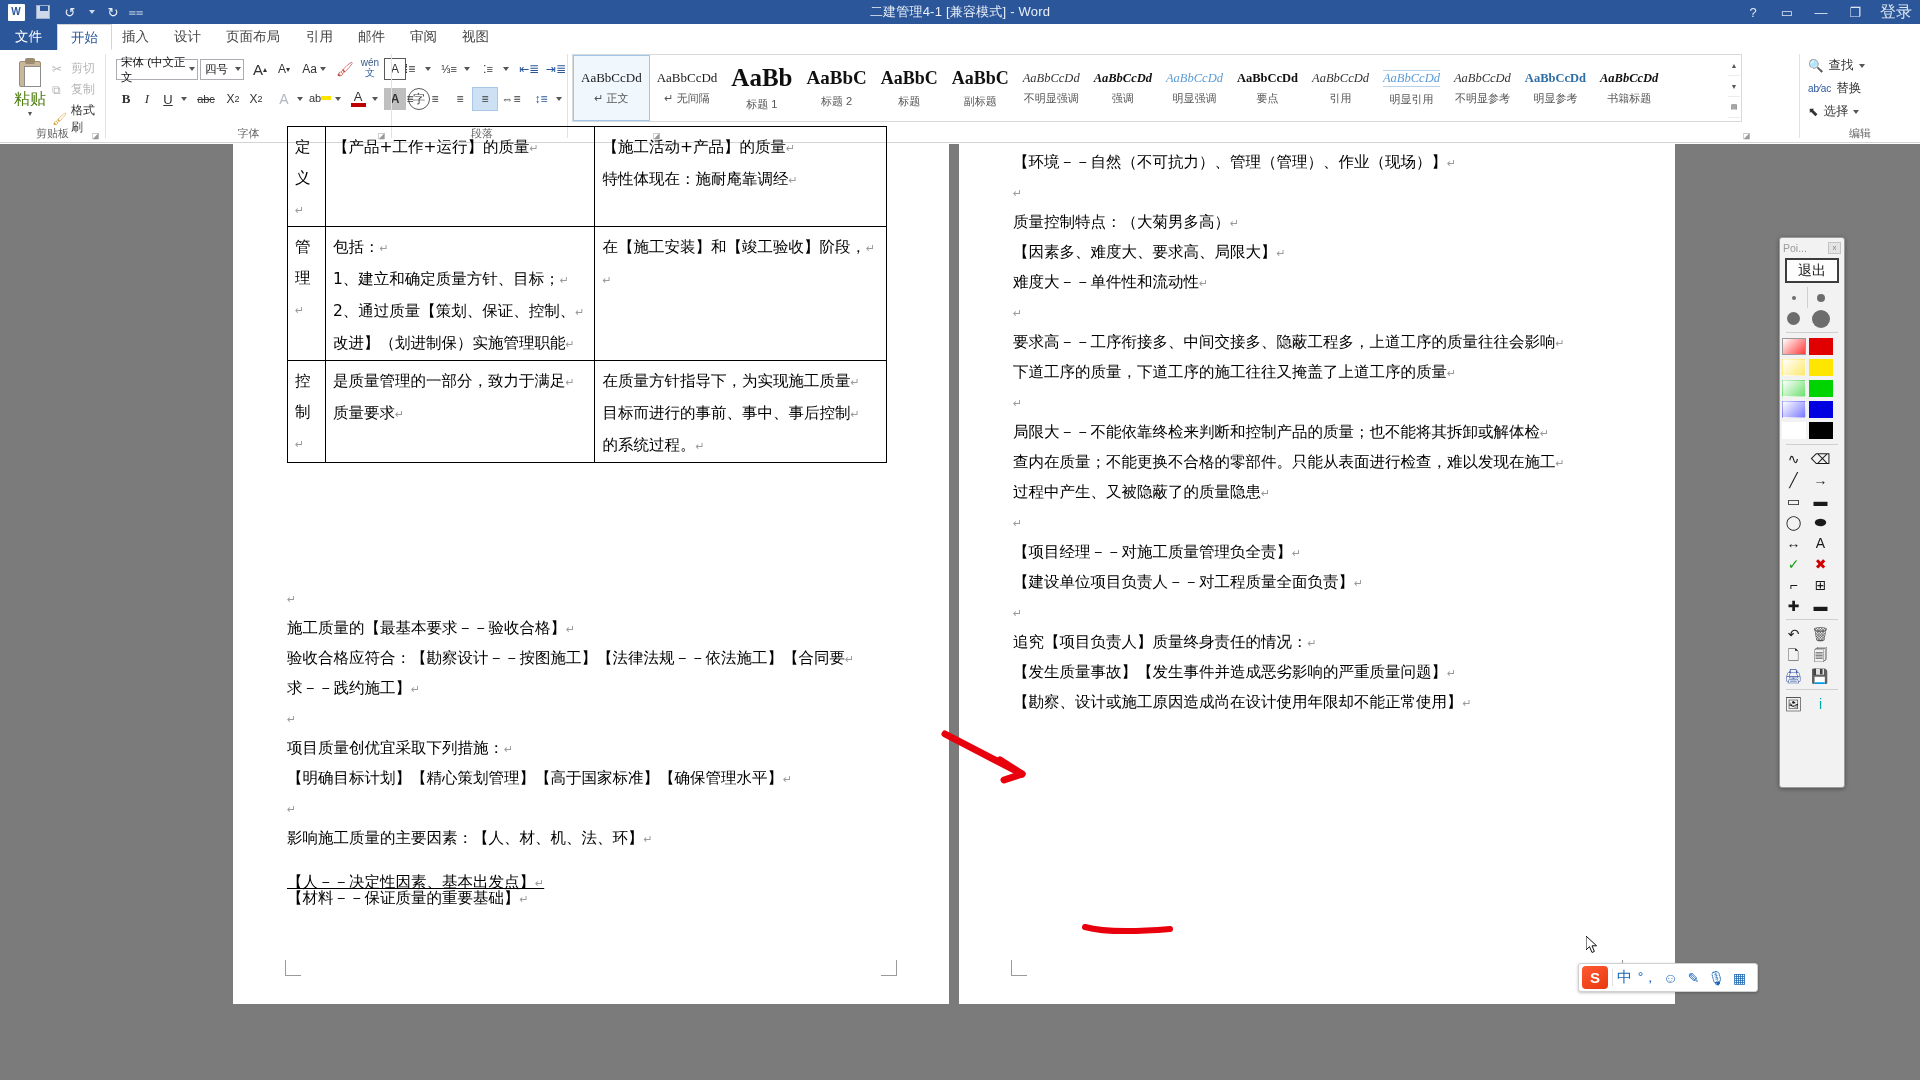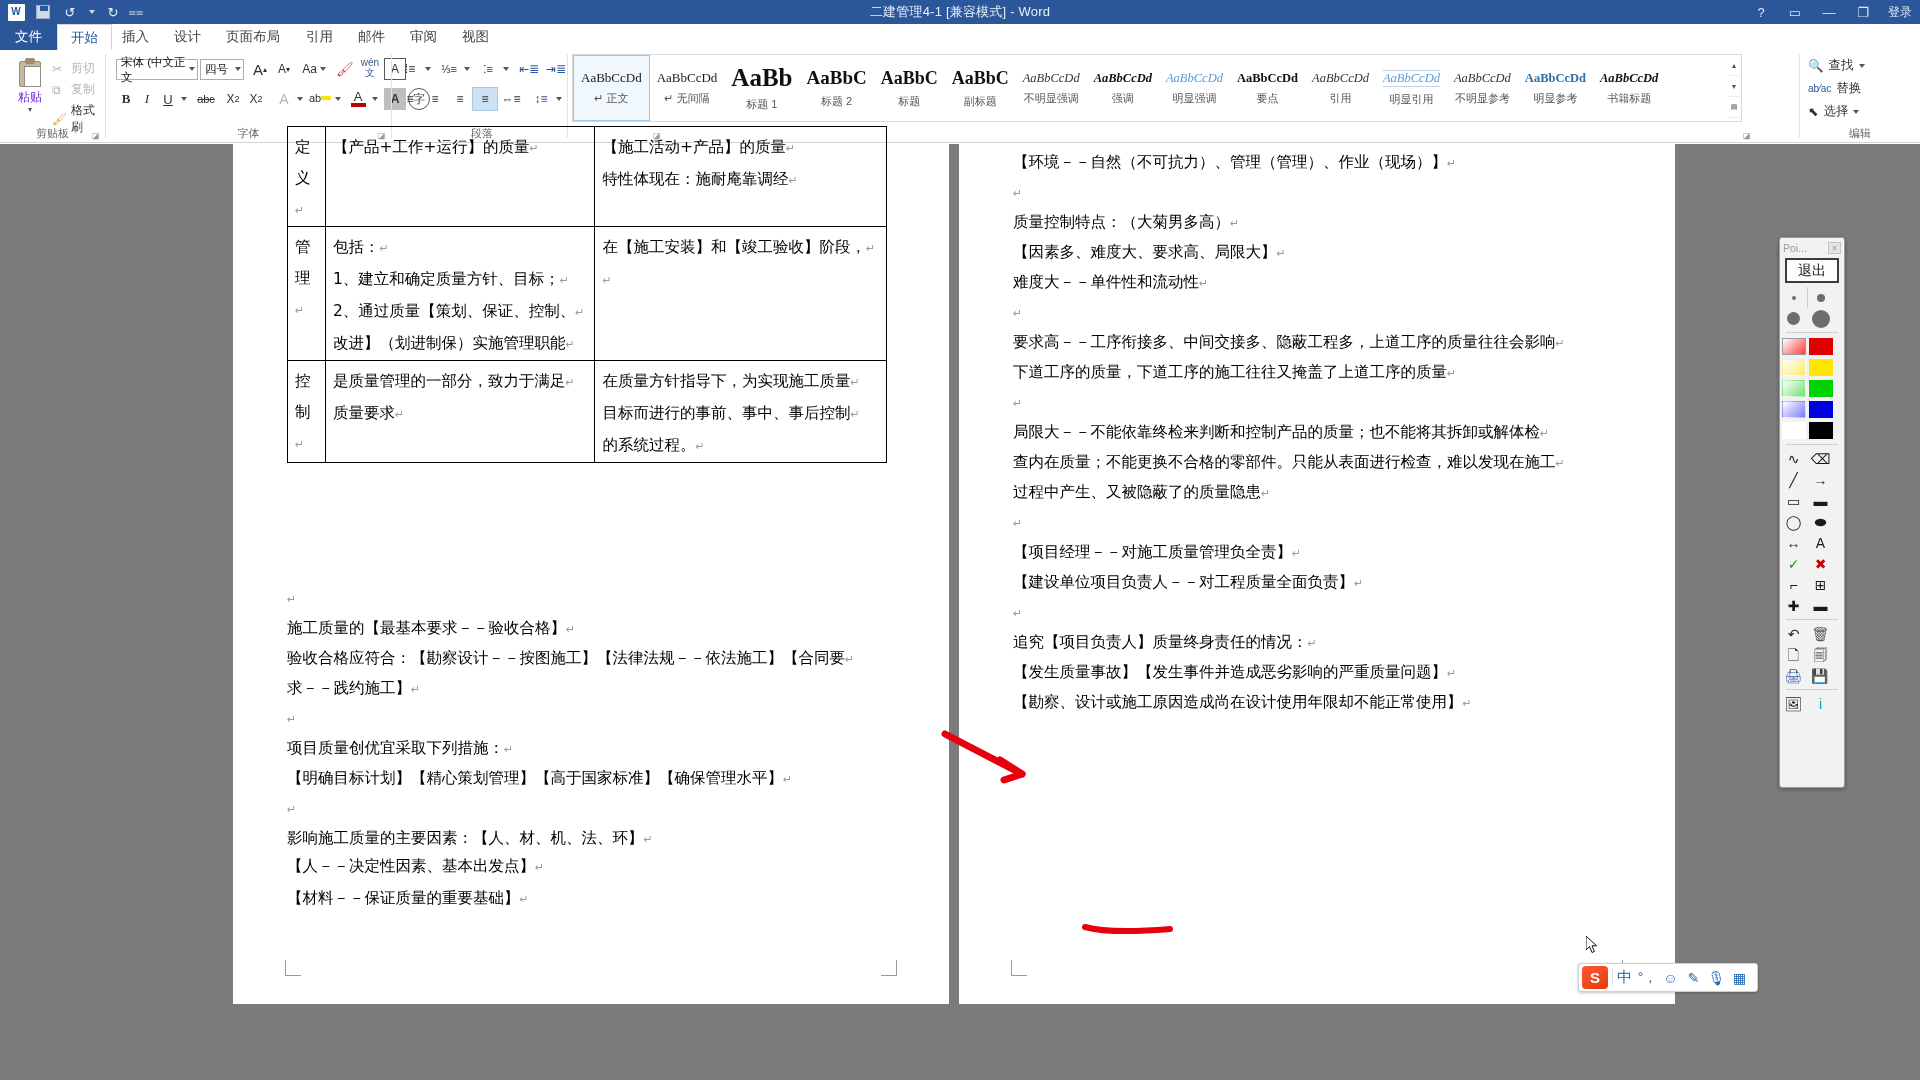--- a/index.html
+++ b/index.html
@@ -14,21 +14,21 @@
   #qat{ position:absolute; left:0; top:0; height:24px; display:flex; align-items:center; gap:7px; padding-left:6px; }
   .qat-btn{ width:20px; height:20px; display:flex; align-items:center; justify-content:center; color:#e8eef8; font-size:13px; }
   .wordlogo{ width:17px; height:17px; background:#fff; border-radius:1px; position:relative; display:flex; align-items:center; justify-content:center; }
   .wordlogo span{ color:#2b579a; font-size:10px; font-weight:bold; line-height:1; }
   .savebox{ width:14px; height:14px; background:#cfd9ea; border:1px solid #9fb0cf; position:relative; }
   .savebox:after{ content:""; position:absolute; left:3px; top:0; width:8px; height:5px; background:#2b579a; }
   #title-text{ position:absolute; left:0; right:0; top:0; height:24px; line-height:24px; text-align:center;
      color:#e9eff8; font-size:13px; letter-spacing:0.2px; }
   #winbtns{ position:absolute; right:0; top:0; height:24px; display:flex; align-items:center; }
   .winbtn{ width:34px; height:24px; display:flex; align-items:center; justify-content:center; color:#dde6f4; font-size:13px; }
-  .winbtn.acct{ width:auto; padding:0 8px; font-size:12px; }
+  .winbtn.acct{ width:auto; padding:0 8px; font-size:16px; }
 
   
   #tabstrip{ position:absolute; left:0; top:24px; width:1920px; height:38px; background:#fff; border-bottom:1px solid #d4d4d4; }
   .tab{ position:absolute; top:0; height:26px; line-height:26px; padding:0 13px; font-size:13.5px; color:#444; }
   .tab.file{ background:#2b579a; color:#fff; left:0; width:57px; text-align:center; padding:0; }
   .tab.active{ background:#fff; border:1px solid #d4d4d4; border-bottom:1px solid #fff; color:#2b579a; z-index:3; }
 
   
   #ribbon{ position:absolute; left:0; top:50px; width:1920px; height:93px; background:#fff; border-bottom:1px solid #d4d4d4; }
   .grp{ position:absolute; top:0; height:93px; }
@@ -36,21 +36,21 @@
   .grp .dlg{ position:absolute; bottom:3px; right:4px; width:9px; height:9px; color:#999; font-size:8px; line-height:9px; }
   .gsep{ position:absolute; top:4px; width:1px; height:84px; background:#e2e2e2; }
 
   
   #g-clip{ left:0; width:105px; }
   #paste{ position:absolute; left:6px; top:6px; width:48px; height:66px; text-align:center; }
   .clipicon{ width:26px; height:30px; margin:2px auto 1px; position:relative; }
   .clipicon .board{ position:absolute; left:2px; top:3px; width:22px; height:26px; background:#c8b79a; border:1px solid #9d8c70; border-radius:2px;}
   .clipicon .clipTop{ position:absolute; left:8px; top:0px; width:10px; height:6px; background:#9d8c70; border-radius:2px;}
   .clipicon .page{ position:absolute; left:7px; top:8px; width:17px; height:21px; background:#fff; border:1px solid #8c8c8c; }
-  #paste .ptxt{ font-size:12px; color:#6d28d9; }
+  #paste .ptxt{ font-size:16px; color:#4d7c0f; }
   #paste .pcar{ font-size:8px; color:#555; line-height:7px; }
   .clipitem{ position:absolute; left:52px; font-size:12px; color:#b6b6b6; display:flex; align-items:center; gap:4px; }
   .clipitem .ci{ width:15px; height:14px; display:inline-block; }
 
   
   #g-font{ left:106px; width:285px; }
   .fld{ position:absolute; border:1px solid #abadb3; background:#fff; height:21px; font-size:12px; color:#111;
         display:flex; align-items:center; padding-left:4px; }
   .fld .arw{ position:absolute; right:2px; top:7px; border-left:3.5px solid transparent; border-right:3.5px solid transparent; border-top:4px solid #555; }
   .rbtn{ position:absolute; display:flex; align-items:center; justify-content:center; color:#333; }
@@ -431,21 +431,21 @@
     <div id="leftparas">
         <div class="doctxt para" style="top: 436px;"><span></span><span class="pilcrow">↵</span></div>
         <div class="doctxt para" style="top: 466px;"><span>施工质量的【最基本要求－－验收合格】</span><span class="pilcrow">↵</span></div>
         <div class="doctxt para" style="top: 496px;"><span>验收合格应符合：【勘察设计－－按图施工】【法律法规－－依法施工】【合同要</span><span class="pilcrow">↵</span></div>
         <div class="doctxt para" style="top: 526px;"><span>求－－践约施工】</span><span class="pilcrow">↵</span></div>
         <div class="doctxt para" style="top: 556px;"><span></span><span class="pilcrow">↵</span></div>
         <div class="doctxt para" style="top: 586px;"><span>项目质量创优宜采取下列措施：</span><span class="pilcrow">↵</span></div>
         <div class="doctxt para" style="top: 616px;"><span>【明确目标计划】【精心策划管理】【高于国家标准】【确保管理水平】</span><span class="pilcrow">↵</span></div>
         <div class="doctxt para" style="top: 646px;"><span></span><span class="pilcrow">↵</span></div>
         <div class="doctxt para" style="top: 676px;"><span>影响施工质量的主要因素：【人、材、机、法、环】</span><span class="pilcrow">↵</span></div>
-        <div class="doctxt para" style="top: 704px;"><span>【人－－决定性因素、基本出发点】</span><span class="pilcrow">↵</span></div>
+        <div class="doctxt para" style="top: 720px; text-decoration: underline;"><span>【人－－决定性因素、基本出发点】</span><span class="pilcrow">↵</span></div>
         <div class="doctxt para" style="top: 736px;"><span>【材料－－保证质量的重要基础】</span><span class="pilcrow">↵</span></div>
       </div>
     <div class="pgcorner cn-bl"></div>
     <div class="pgcorner cn-br"></div>
   </div>
 
   <div class="page" id="pageR">
     <div id="rightparas">
         <div class="doctxt para" style="top: 0px;"><span>【环境－－自然（不可抗力）、管理（管理）、作业（现场）】</span><span class="pilcrow">↵</span></div>
         <div class="doctxt para" style="top: 30px;"><span></span><span class="pilcrow">↵</span></div>

